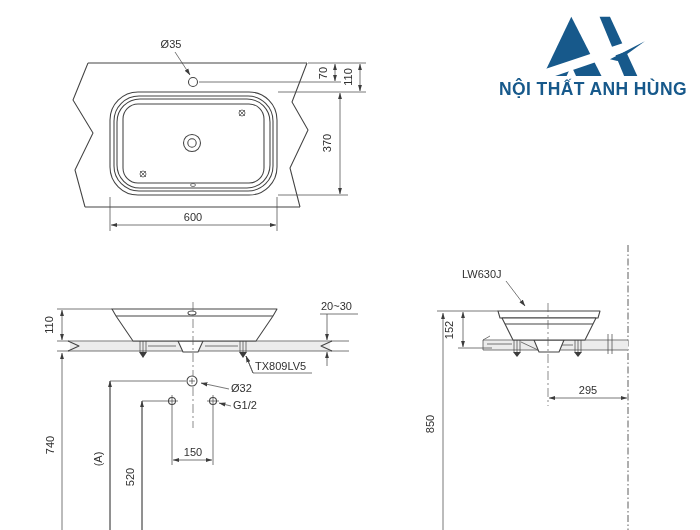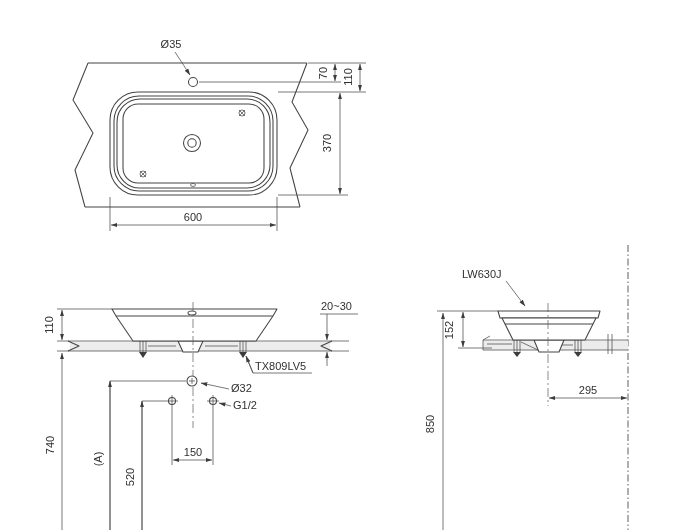--- a/index.html
+++ b/index.html
@@ -18,20 +18,30 @@
   .wall{stroke:#4c4c4c;stroke-width:.9;fill:none;stroke-dasharray:7 2.5 1.5 2.5;}
   .dt{font-family:"Liberation Sans",sans-serif;font-size:11px;fill:#303030;}
   .band{fill:#ececec;}
   .blk{fill:#3c3c3c;stroke:none;}
 </style>
 </head>
 <body>
 
 <div id="stage">
 
+  <div id="logo">
+    <svg class="mark" viewBox="0 0 112 70">
+      <polygon points="33,5 65,68 3,68" fill="#17598b"></polygon>
+      <polygon points="63,5 74,5 103,68 89,68" fill="#17598b"></polygon>
+      <polygon points="28,68 33,57 38,68" fill="#ffffff"></polygon>
+      <polygon points="-2,63 112,25 112,35 -2,74" fill="#ffffff"></polygon>
+      <polygon points="74,50 111,31 82,52" fill="#17598b"></polygon>
+    </svg>
+    <div class="brand">NỘI THẤT ANH HÙNG</div>
+  </div>
 
   <svg width="700" height="530" viewBox="0 0 700 530">
     <defs>
       <marker id="ar" markerWidth="9" markerHeight="8" refX="8.6" refY="4" orient="auto-start-reverse">
         <path d="M0,1.2 L9,4 L0,6.8 Z" fill="#3c3c3c"></path>
       </marker>
     </defs>
 
     <g>
 

